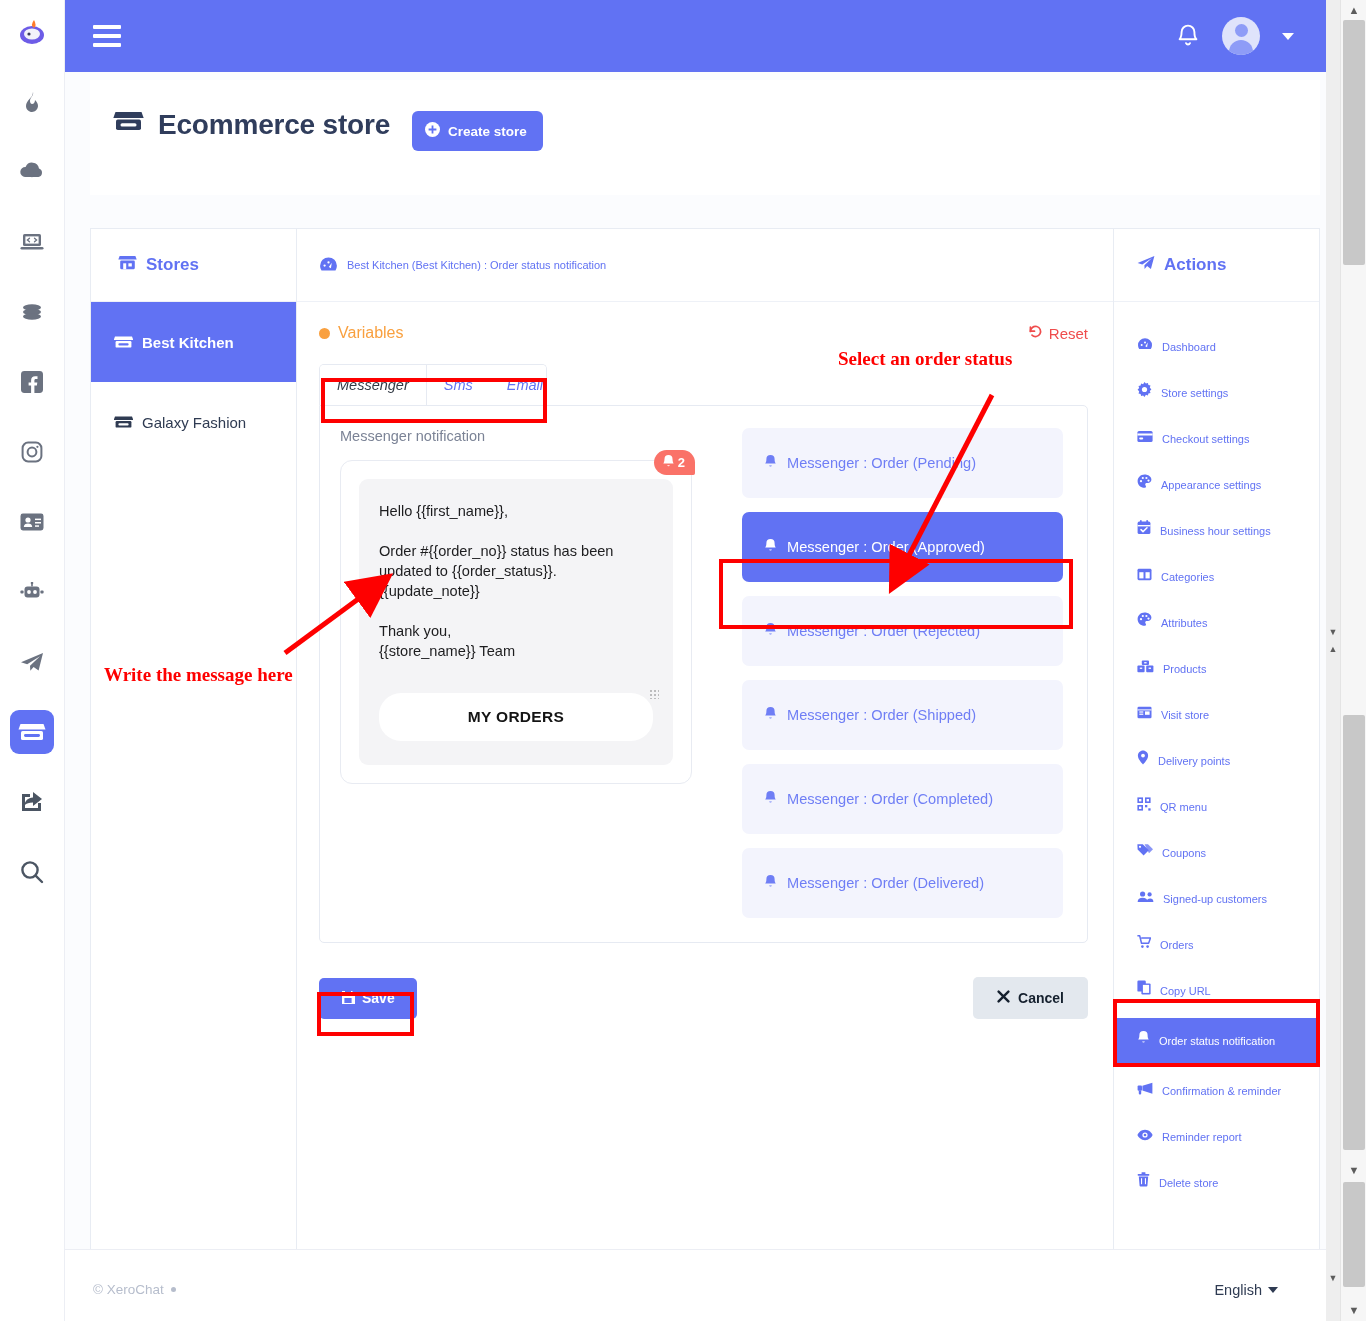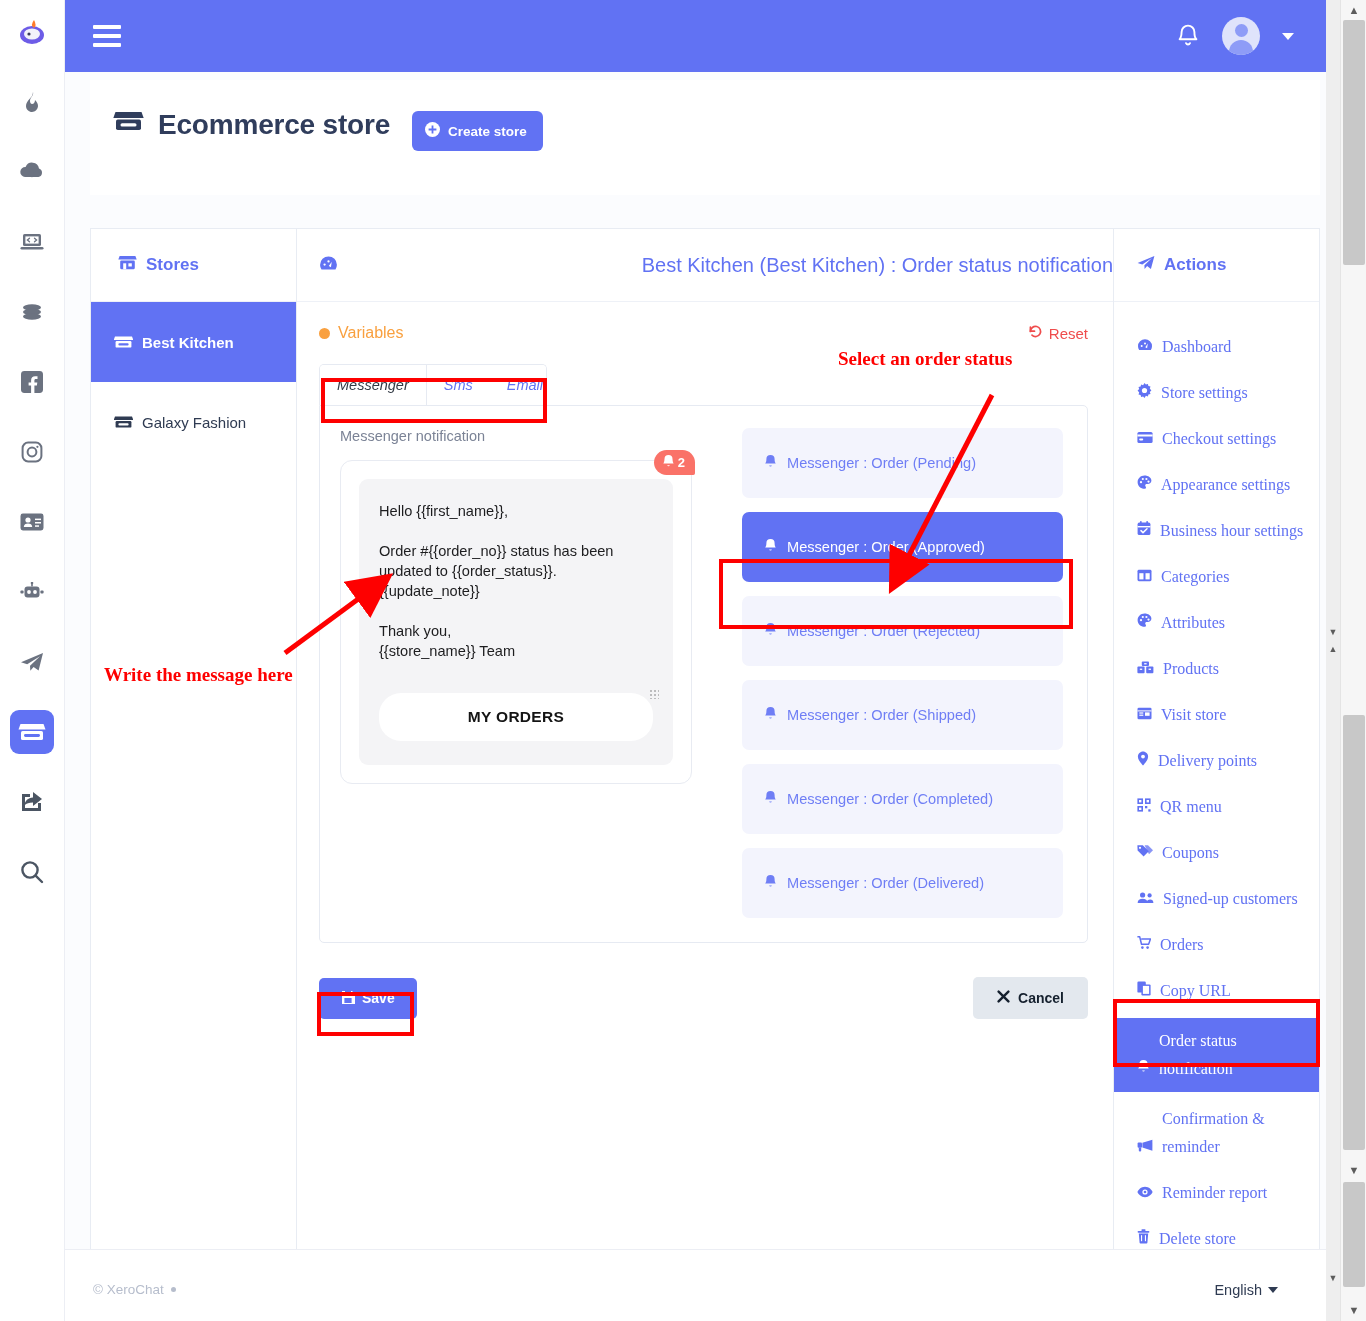--- a/index.html
+++ b/index.html
@@ -114,21 +114,21 @@
   #content-col { flex: 1; border-right: 1px solid #e8ecf3; }
   #actions-col { width: 205px; }
 
   .col-head {
     height: 73px; display: flex; align-items: center;
     padding-left: 27px;
     border-bottom: 1px solid #eef1f7;
     color: #6172f3; font-size: 17px; font-weight: bold;
     gap: 9px;
   }
-  #content-col .col-head { padding-left: 22px; font-size: 20px; font-weight: normal; justify-content: space-between; }
+  #content-col .col-head { padding-left: 22px; font-size: 11px; font-weight: normal; }
   #actions-col .col-head { padding-left: 23px; }
 
   .store-item {
     height: 80px; display: flex; align-items: center;
     padding-left: 23px; gap: 9px;
     font-size: 15px; color: #2f3b52;
   }
   .store-item.selected { background: #6172f3; color: #ffffff; font-weight: bold; }
   .store-item .glyph { display: flex; align-items: center; }
 
@@ -233,23 +233,23 @@
   #cancel-btn {
     background: #e3e8ee; color: #15202e; border: none; border-radius: 5px;
     padding: 13px 24px; font-size: 14px; font-weight: bold;
     display: flex; align-items: center; gap: 8px;
     font-family: "Liberation Sans", sans-serif;
   }
 
   
   #actions-list { padding: 22px 0 0 0; }
   .action-item {
-    display: flex; align-items: flex-end; gap: 9px;
+    display: flex; align-items: flex-start; gap: 9px;
     padding: 9px 10px 9px 23px;
-    color: #6172f3; font-size: 16px; line-height: 28px; font-family: Liberation Serif, serif;
+    color: #6172f3; font-size: 11px; line-height: 28px;
   }
   .action-item.selected {
     background: #6172f3; color: #ffffff;
     margin-top: 4px; margin-bottom: 4px;
   }
   .action-item .glyph { flex: 0 0 auto; line-height: 28px; }
 
   
   #footer {
     position: absolute; left: 65px; top: 1249px;

